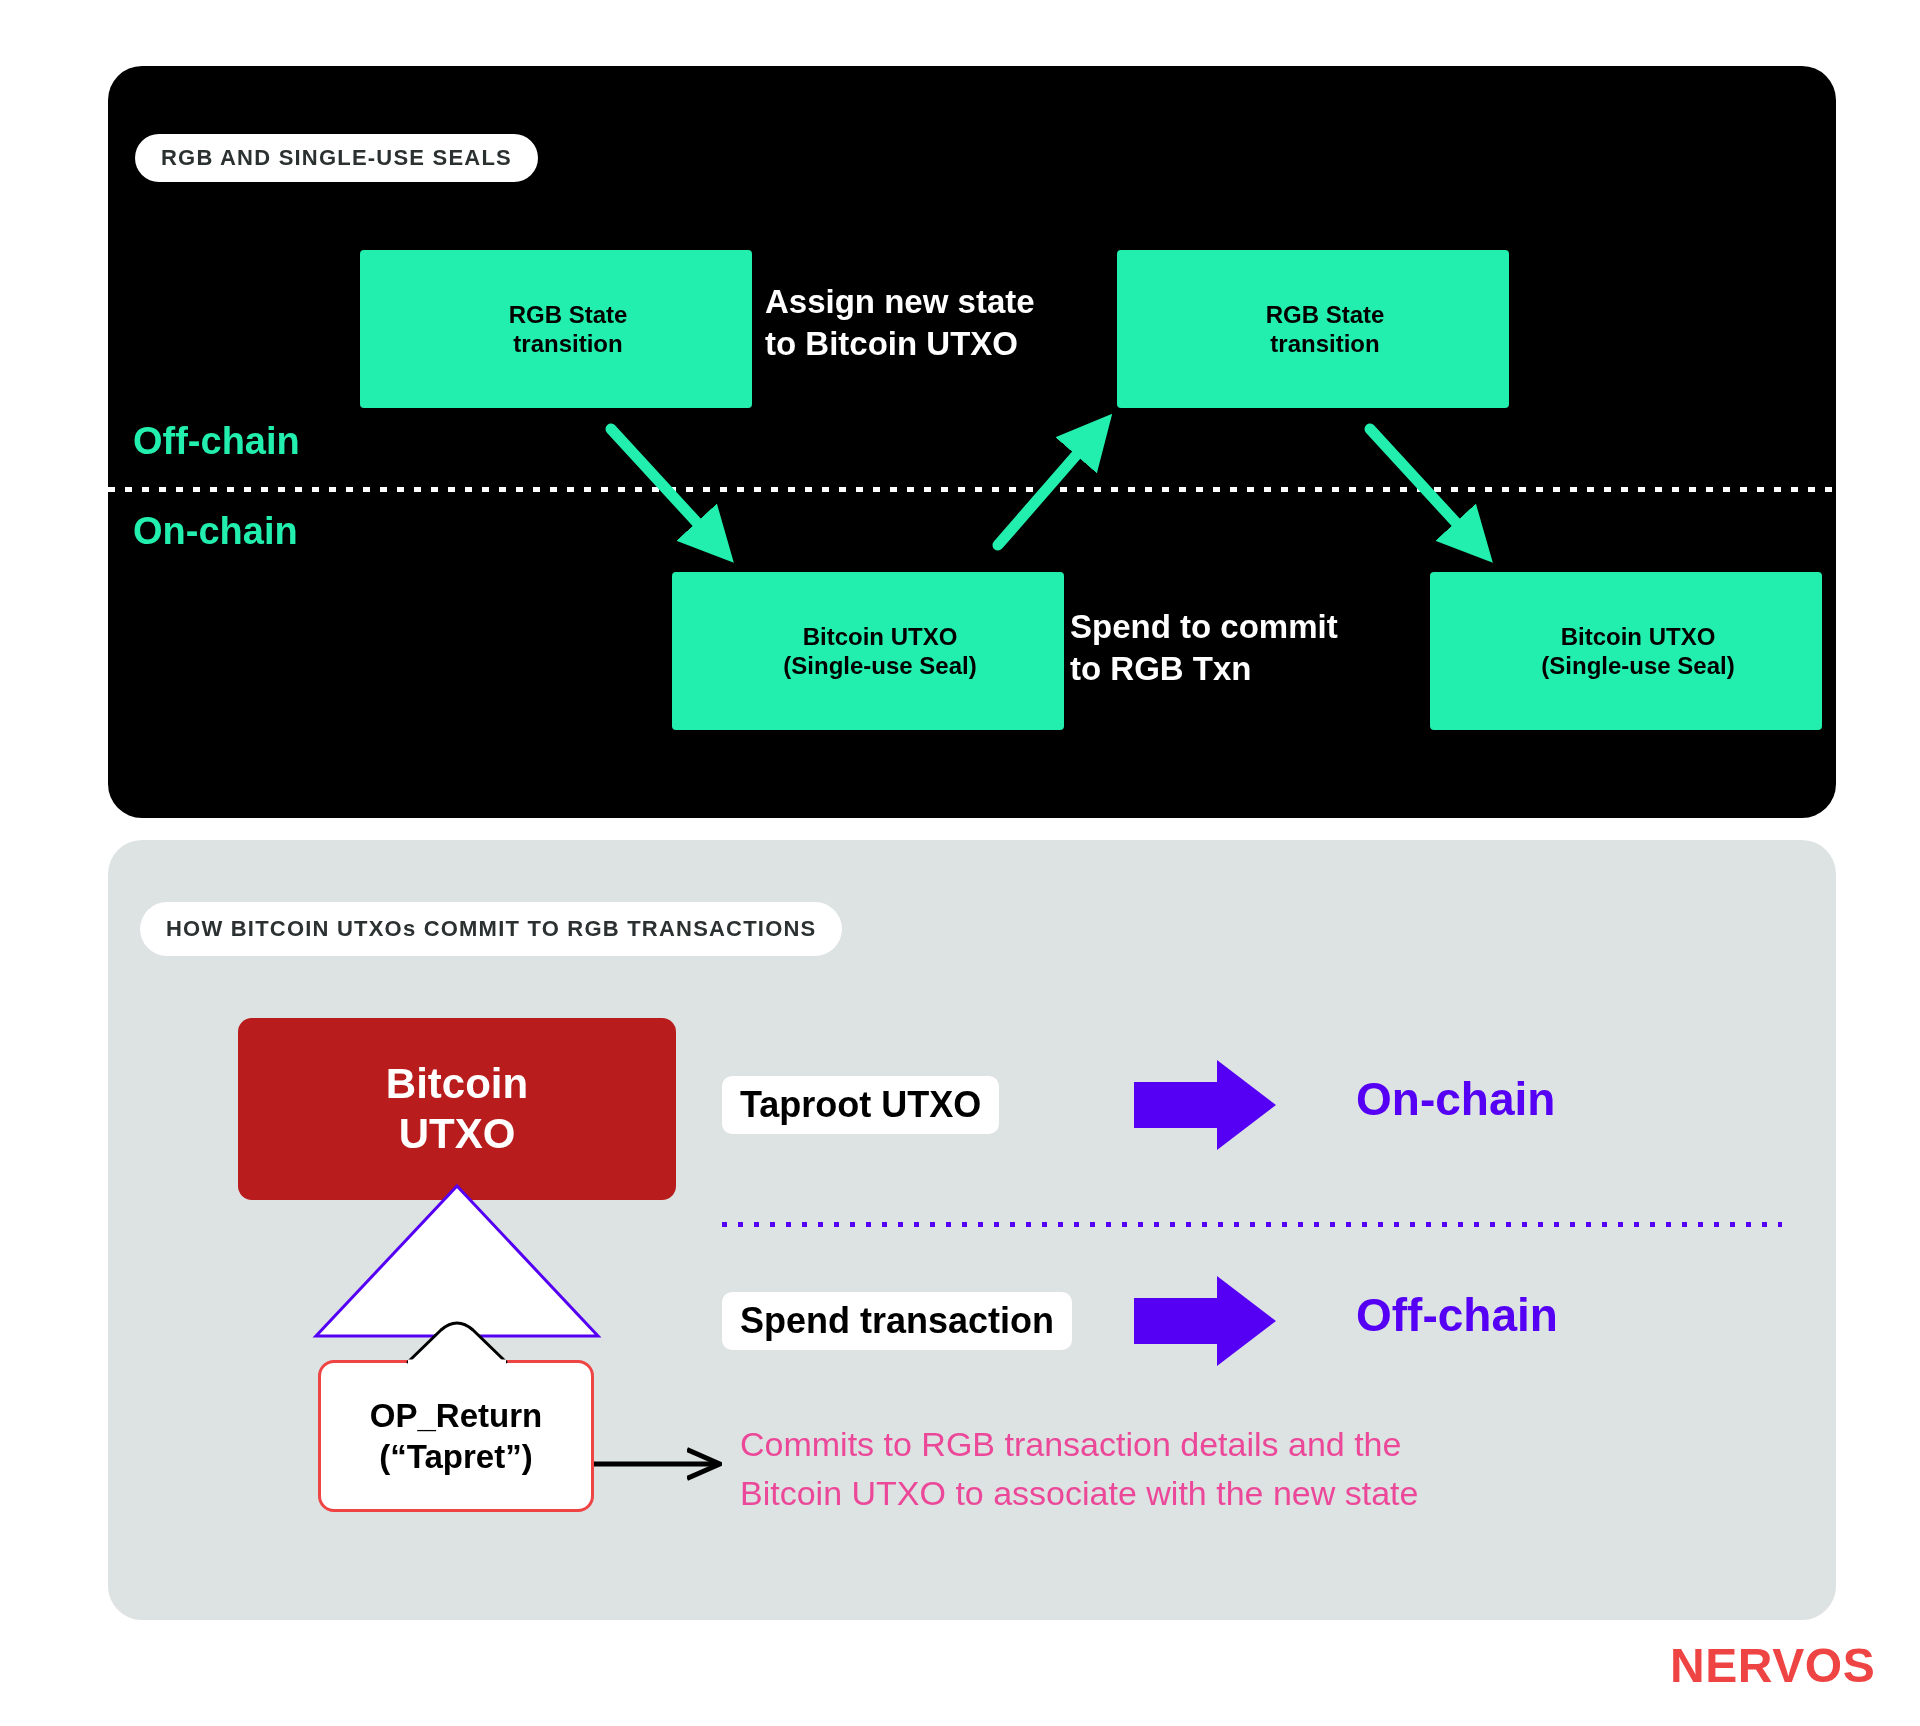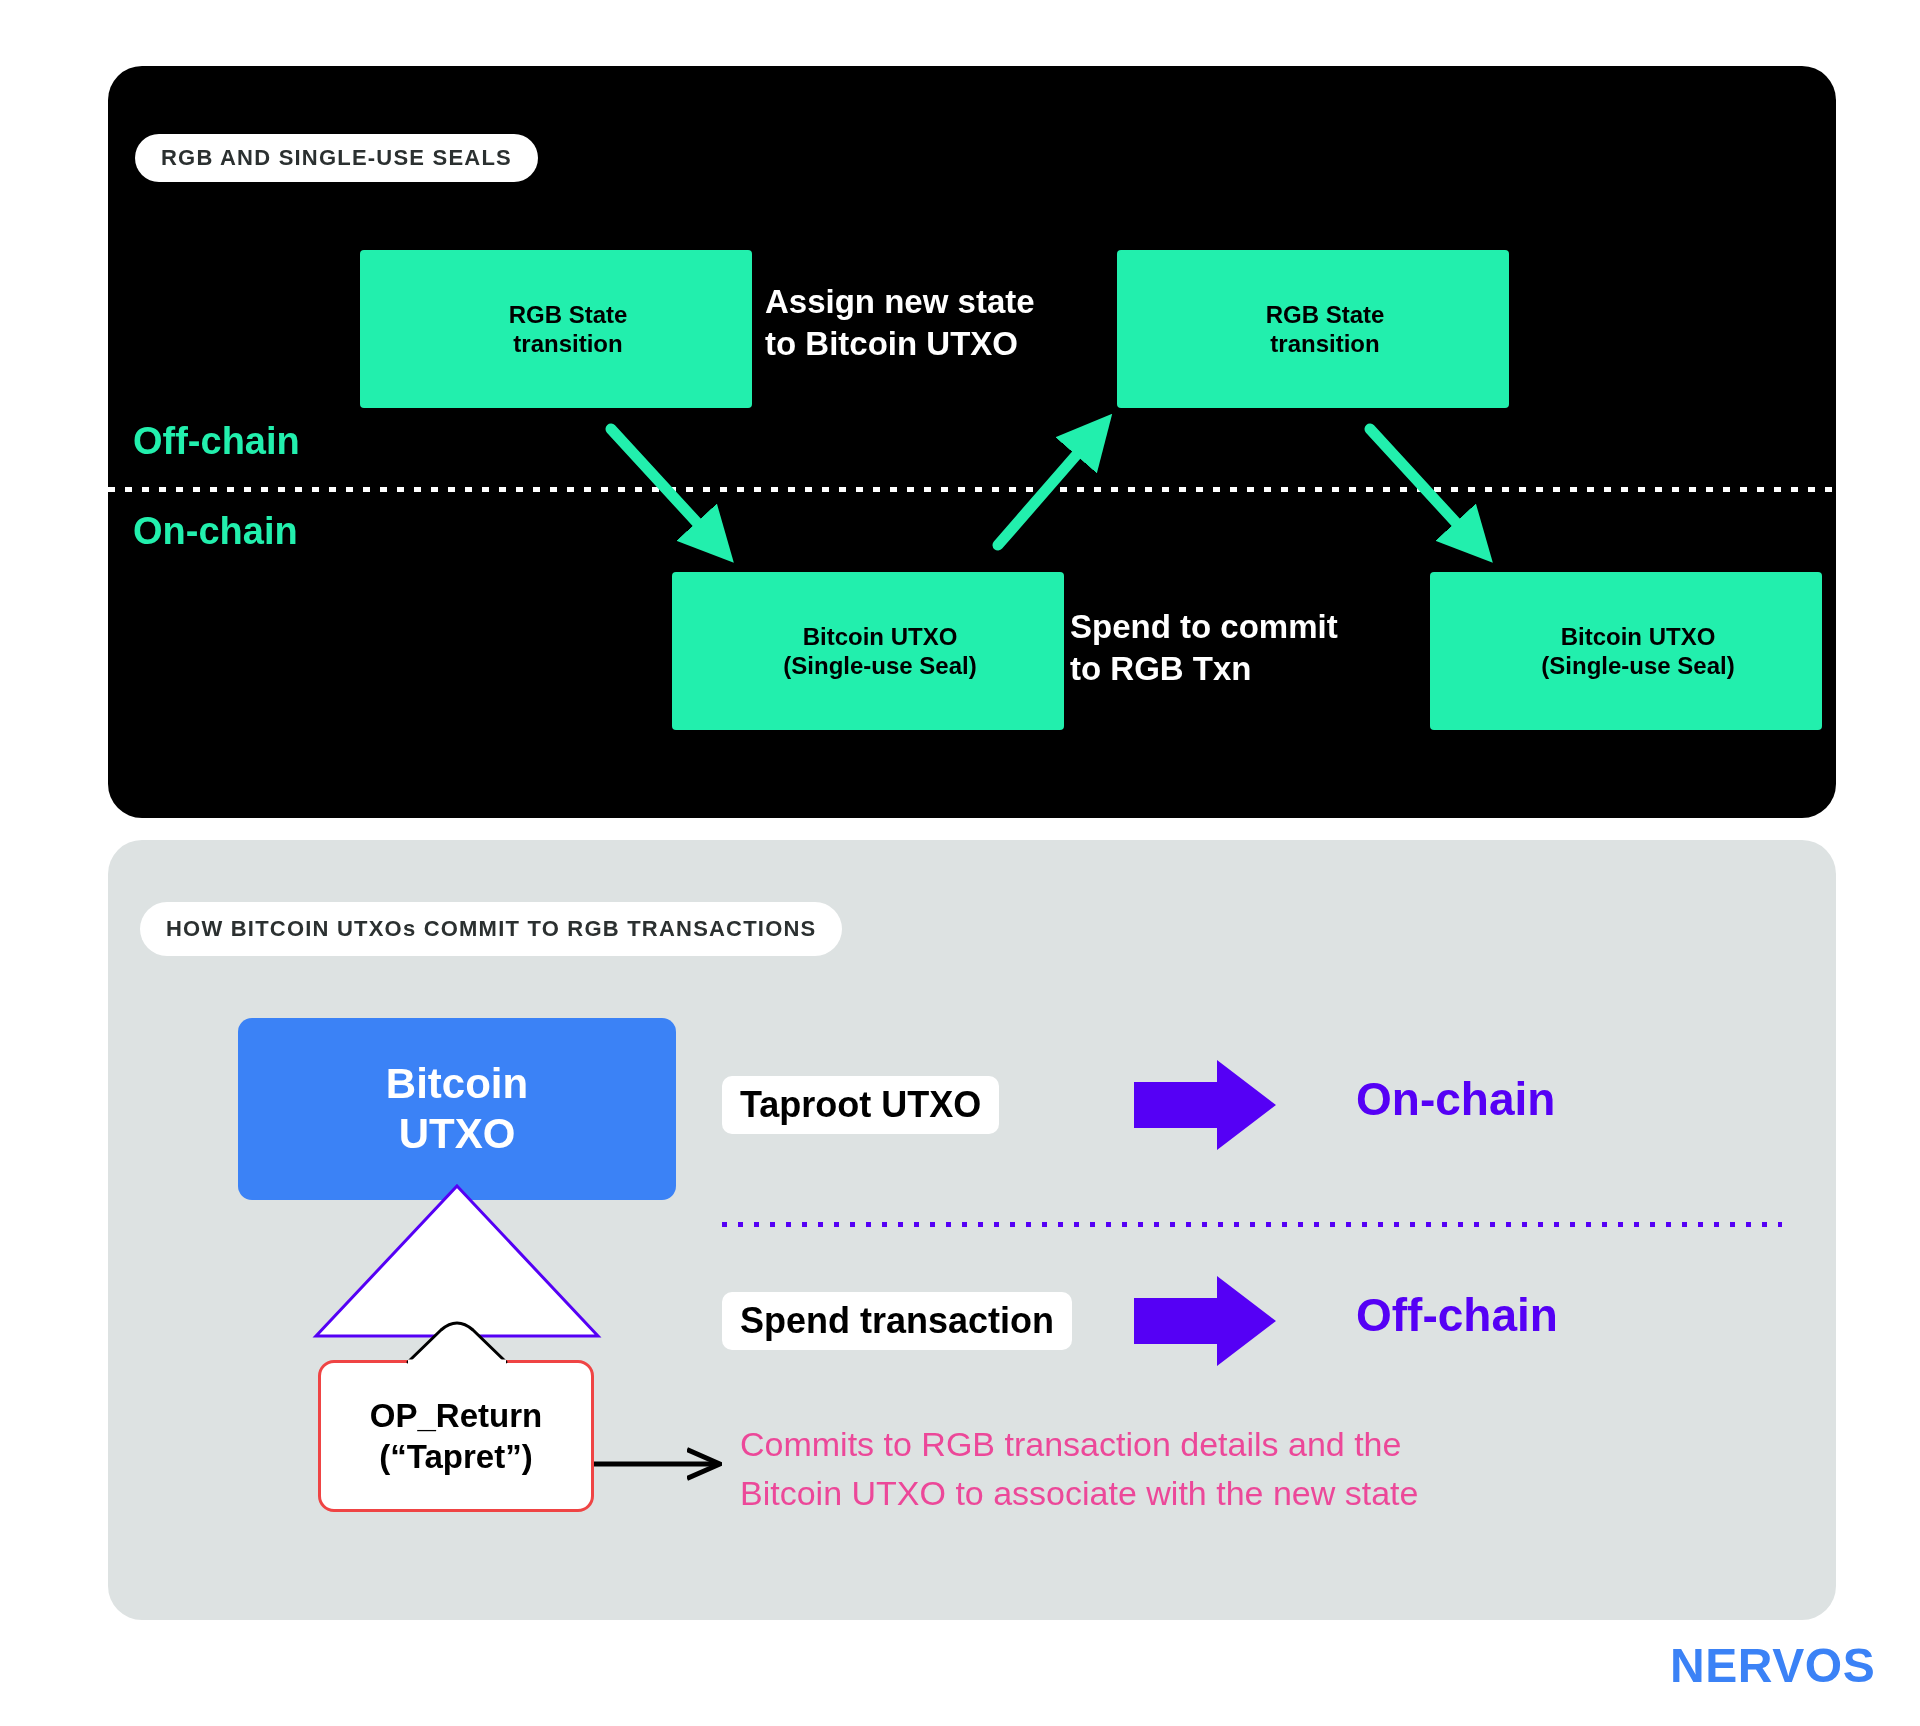--- a/index.html
+++ b/index.html
@@ -130,21 +130,21 @@
     left: 0; top: 0;
     width: 1920px; height: 1726px;
     pointer-events: none;
   }
 
   
   .pbox {
     position: absolute;
     left: 238px; top: 1018px;
     width: 438px; height: 182px;
-    background: #3b82f6;
+    background: #b91c1c;
     border-radius: 14px;
     color: #ffffff;
     font-weight: bold;
     font-size: 42px;
     line-height: 1.2;
     display: flex;
     align-items: center;
     justify-content: center;
     text-align: center;
     white-space: pre-line;
@@ -221,21 +221,21 @@
     left: 1670px;
     top: 1638px;
     display: flex;
     align-items: center;
   }
   .nervos-text {
     font-family: "Liberation Sans", sans-serif;
     font-weight: bold;
     font-size: 48px;
     letter-spacing: 0.012em;
-    color: #3b82f6;
+    color: #ef4444;
   }
 </style>
 </head>
 <body>
 
 <div class="panel-dark"></div>
 
 <div class="pill pill-1">RGB AND SINGLE-USE SEALS</div>
 
 <div class="gbox gbox-a">RGB State

